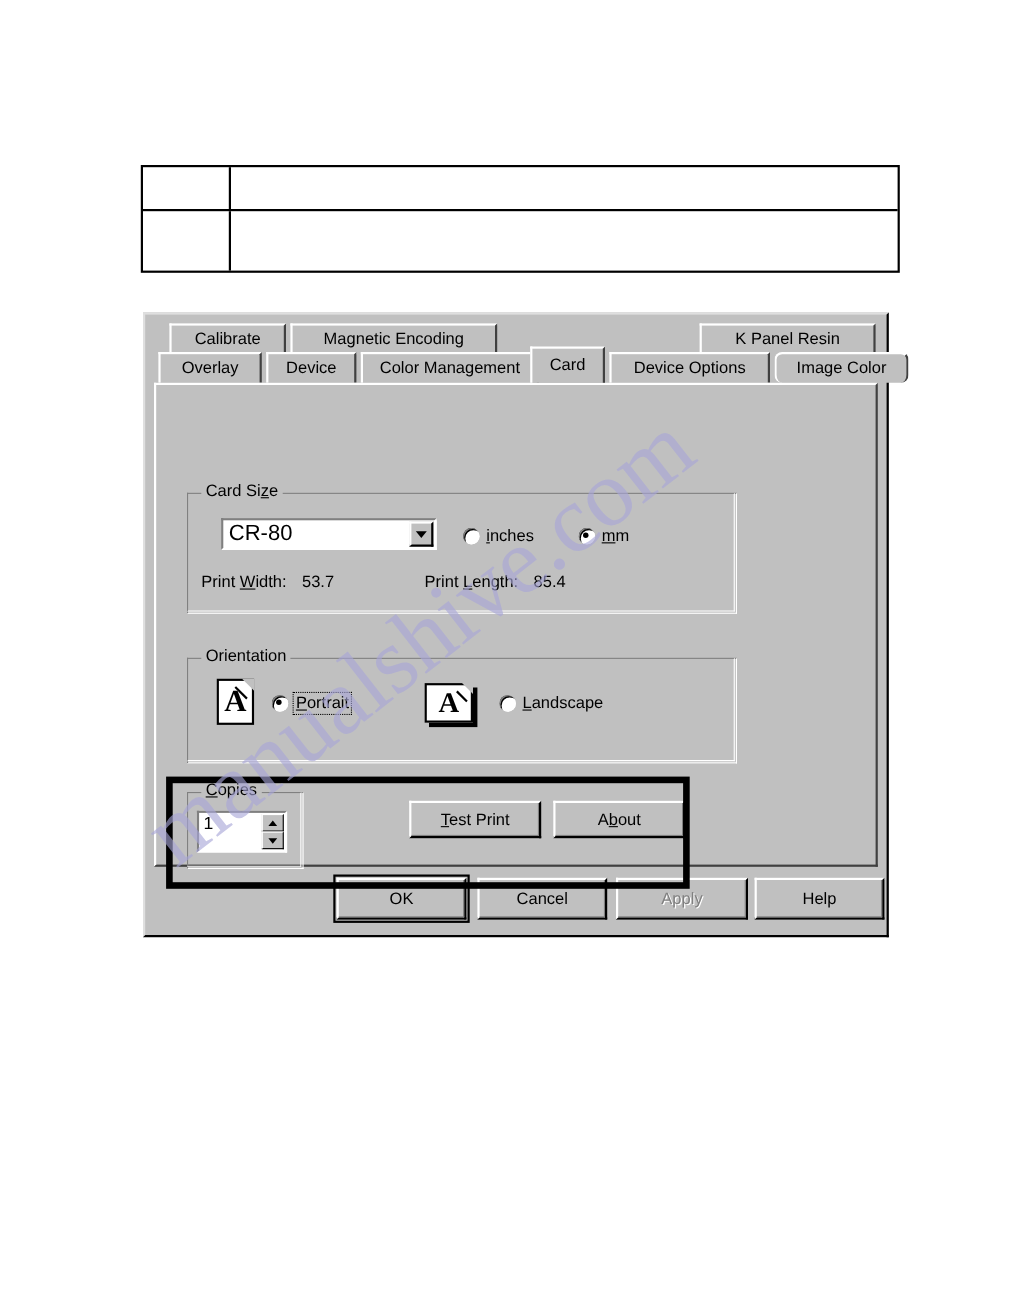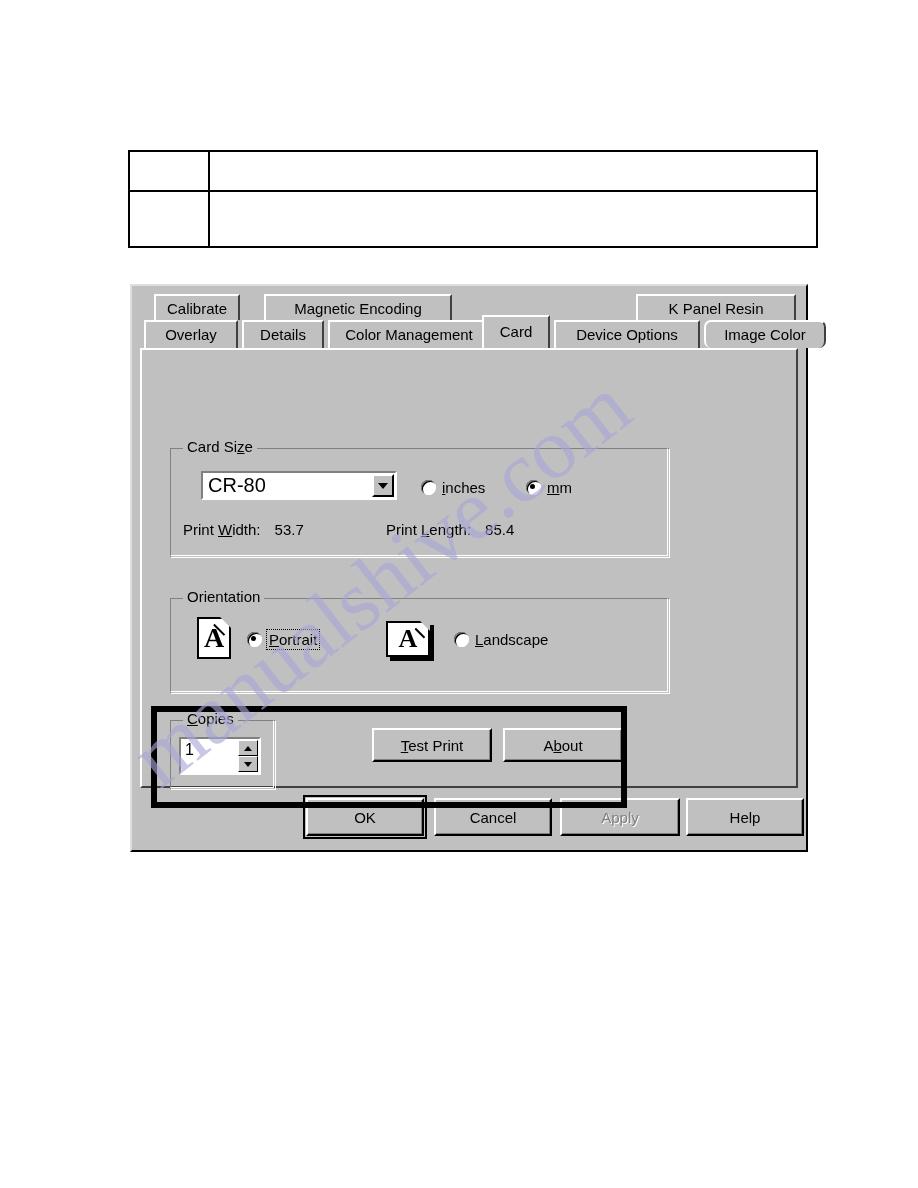--- a/index.html
+++ b/index.html
@@ -397,26 +397,26 @@
   </div>
   <div class="trow r2">
     <div class="tcell c1"></div>
     <div class="tcell c2"></div>
   </div>
 </div>
 
 <div id="dialog">
 
   <div id="tabstrip">
-    <div class="tab row1" style="left:14px;  width:86px;">Calibrate</div>
+    <div class="tab row1" style="left:14px;  width:106px;">Calibrate</div>
     <div class="tab row1" style="left:124px; width:188px;">Magnetic Encoding</div>
     <div class="tab row1" style="left:496px; width:160px;">K Panel Resin</div>
 
     <div class="tab row2" style="left:4px;   width:94px;">Overlay</div>
-    <div class="tab row2" style="left:102px; width:82px;">Details</div>
+    <div class="tab row2" style="left:102px; width:82px;">Device</div>
     <div class="tab row2" style="left:188px; width:162px;">Color Management</div>
     <div class="tab row2 selected" style="left:342px; width:68px;">Card</div>
     <div class="tab row2" style="left:414px; width:146px;">Device Options</div>
     <div class="tab row2" style="left:564px; width:122px;border-radius:7px;">Image Color</div>
   </div>
 
   <div id="tabpanel">
 
     <div class="groupbox" id="grp-cardsize">
       <div class="gb-inner"></div>

